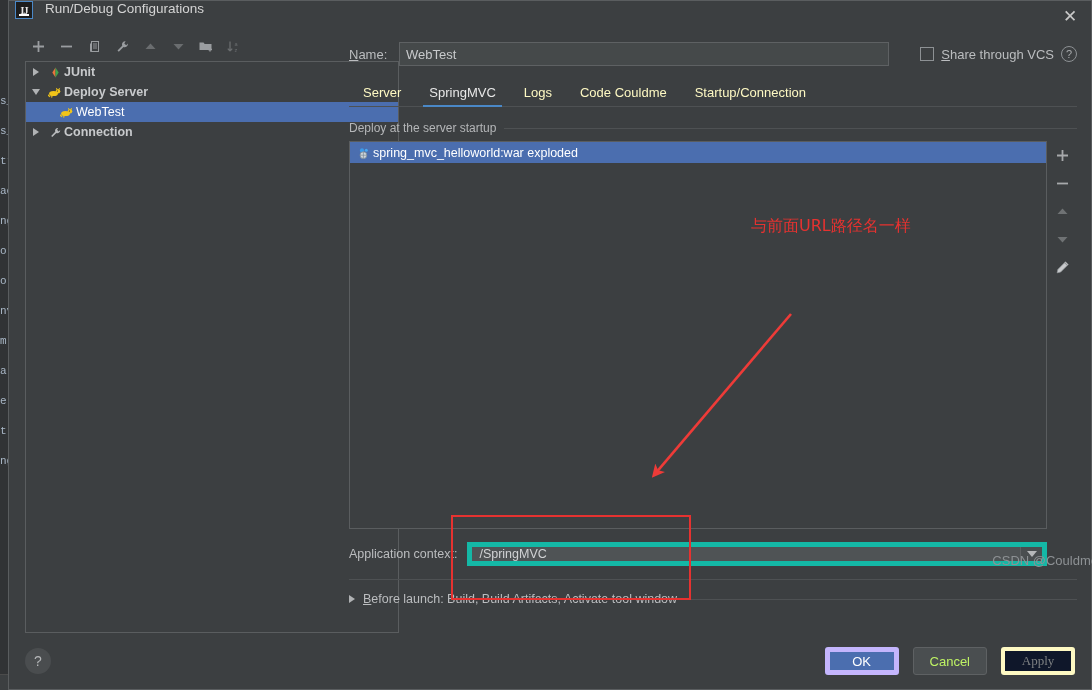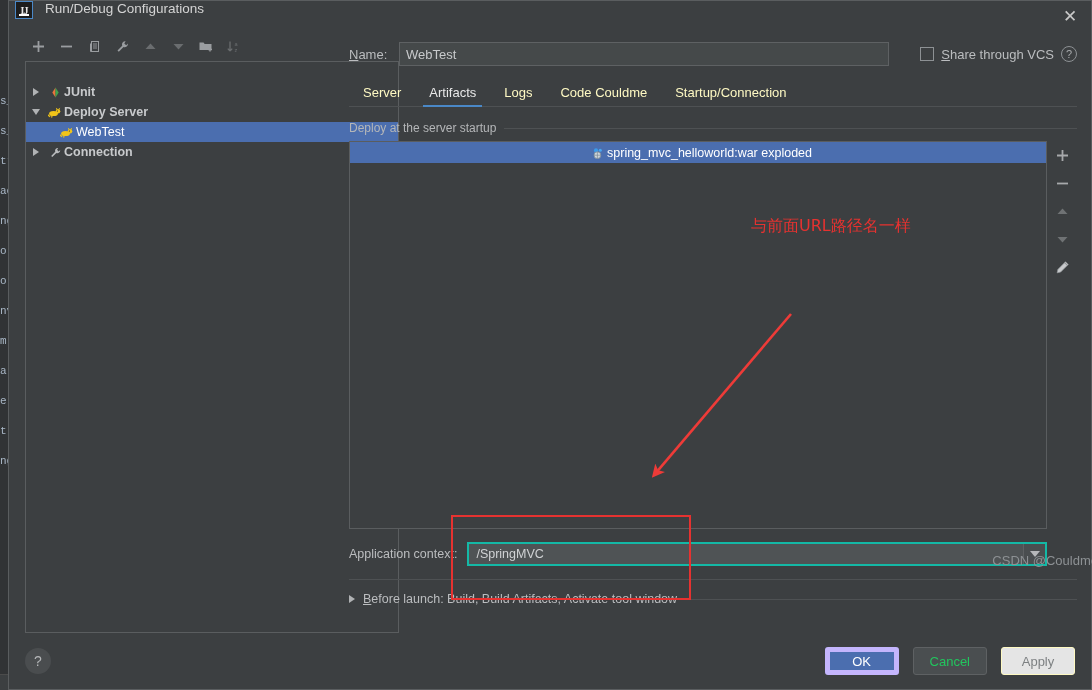--- a/index.html
+++ b/index.html
@@ -101,21 +101,21 @@
   }
   .tb-btn.dis { color: #6a6d6f; }
   .tb-btn svg { display: block; }
 
   #tree {
     margin: 0 0 0 16px; width: 374px;
     flex: 1;
     background: #3c3f41;
     border: 1px solid #5a5d5f;
     overflow: hidden;
-    padding-top: 20px;
+    padding-top: 0;
   }
   .tree-row {
     height: 20px; display: flex; align-items: center;
     font-size: 12.5px; color: #c8cacc; cursor: pointer;
     padding-right: 4px;
   }
   .tree-row.sel { background: #4b6eaf; color: #ffffff; }
   .tree-row .twisty {
     width: 20px; flex: 0 0 20px; display: flex;
     align-items: center; justify-content: center; color: #9a9da0;
@@ -193,42 +193,42 @@
   #deploy-body { display: flex; margin-top: 6px; }
   #deploy-list {
     flex: 1; height: 388px;
     background: #3c3f41; border: 1px solid #5a5d5f;
     overflow: hidden; position: relative;
   }
   .deploy-row {
     height: 21px; display: flex; align-items: center;
     font-size: 12.5px; color: #c8cacc; padding-left: 5px; cursor: pointer;
   }
-  .deploy-row.sel { background: #4b6eaf; color: #ffffff; justify-content: center; }
+  .deploy-row.sel { background: #4b6eaf; color: #ffffff; }
   .dep-ico { width: 18px; flex: 0 0 18px; display: flex; align-items: center; justify-content: center; }
 
   #deploy-actions {
     width: 30px; flex: 0 0 30px;
     display: flex; flex-direction: column; align-items: center;
     padding-top: 2px; gap: 4px;
   }
   .act-btn {
     width: 26px; height: 24px; display: flex; align-items: center;
     justify-content: center; cursor: pointer; color: #a7a9ab;
   }
   .act-btn.dis { color: #6f7274; }
 
   
   #ctx-row {
     display: flex; align-items: center; margin-top: 12px;
     height: 26px; padding-right: 30px;
   }
   #ctx-label { font-size: 12.5px; color: #bbbdbf; margin-right: 10px; }
   #ctx-combo {
-    flex: 1; height: 24px; display: flex; border: 2px solid #14b8a6;
+    flex: 1; height: 24px; display: flex; border: 5px solid #14b8a6;
     background: #4f5355;
   }
   #ctx-input {
     flex: 1; background: #4f5355; border: none; outline: none;
     color: #d0d2d4; font-size: 12.5px; padding: 0 7px;
     font-family: "Liberation Sans", sans-serif;
   }
   #ctx-arrow {
     width: 22px; flex: 0 0 22px; background: #4a4e50;
     border-left: 1px solid #5e6163;
@@ -265,22 +265,22 @@
     font-size: 14px; cursor: pointer;
   }
   #footer-btns { margin-left: auto; display: flex; gap: 14px; align-items: center; }
   .dlg-btn {
     height: 28px; min-width: 74px; padding: 0 16px;
     font-size: 13px; border-radius: 3px; cursor: pointer;
     display: flex; align-items: center; justify-content: center;
     font-family: "Liberation Sans", sans-serif;
   }
   .dlg-btn.primary { background: #4b6eaf; border: 5px solid #c4b5fd; color: #ffffff; }
-  .dlg-btn.normal  { background: #4a4e50; border: 1px solid #5e6163; color: #22c55e; }
-  .dlg-btn.disabled{ background: #e5e5e5; border: 1px solid #fef9c3; color: #7d8082; cursor: default; }
+  .dlg-btn.normal  { background: #4a4e50; border: 1px solid #5e6163; color: #bef264; }
+  .dlg-btn.disabled{ background: #0f172a; border: 4px solid #fef9c3; color: #7d8082; cursor: default; font-family: Liberation Serif, serif; }
 
   
   #ann-layer {
     position: absolute; left: 16px; top: 0; width: 1092px; height: 590px;
     pointer-events: none;
   }
   #ann-text {
     position: absolute; left: 735px; top: 216px;
     color: #e63230; font-size: 16px;
     font-family: "DejaVu Sans", sans-serif; white-space: nowrap;
@@ -452,21 +452,21 @@
         <input id="name-input" value="WebTest" style="">
         <div id="vcs-group">
           <div id="vcs-check"></div>
           <div id="vcs-label"><u>S</u>hare through VCS</div>
           <div id="vcs-help">?</div>
         </div>
       </div>
 
       <div id="tabs">
         <div class="tab">Server</div>
-        <div class="tab active">Artifacts</div>
+        <div class="tab active">SpringMVC</div>
         <div class="tab">Logs</div>
         <div class="tab">Code Couldme</div>
         <div class="tab">Startup/Connection</div>
       </div>
 
       <div id="deploy-group">
         <div id="deploy-legend">
           <span>Deploy at the server startup</span>
           <span class="rule"></span>
         </div>

